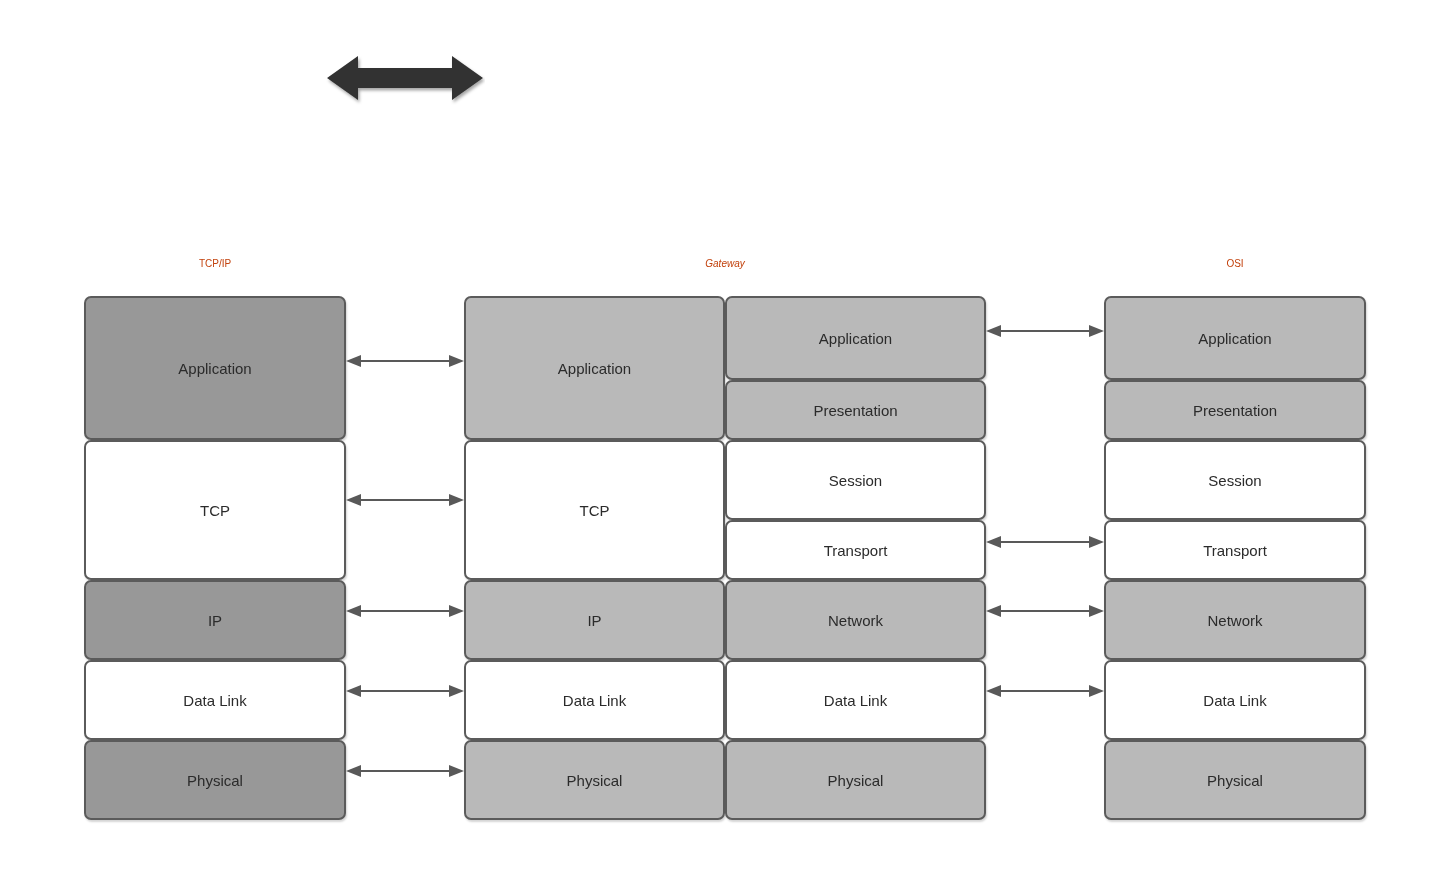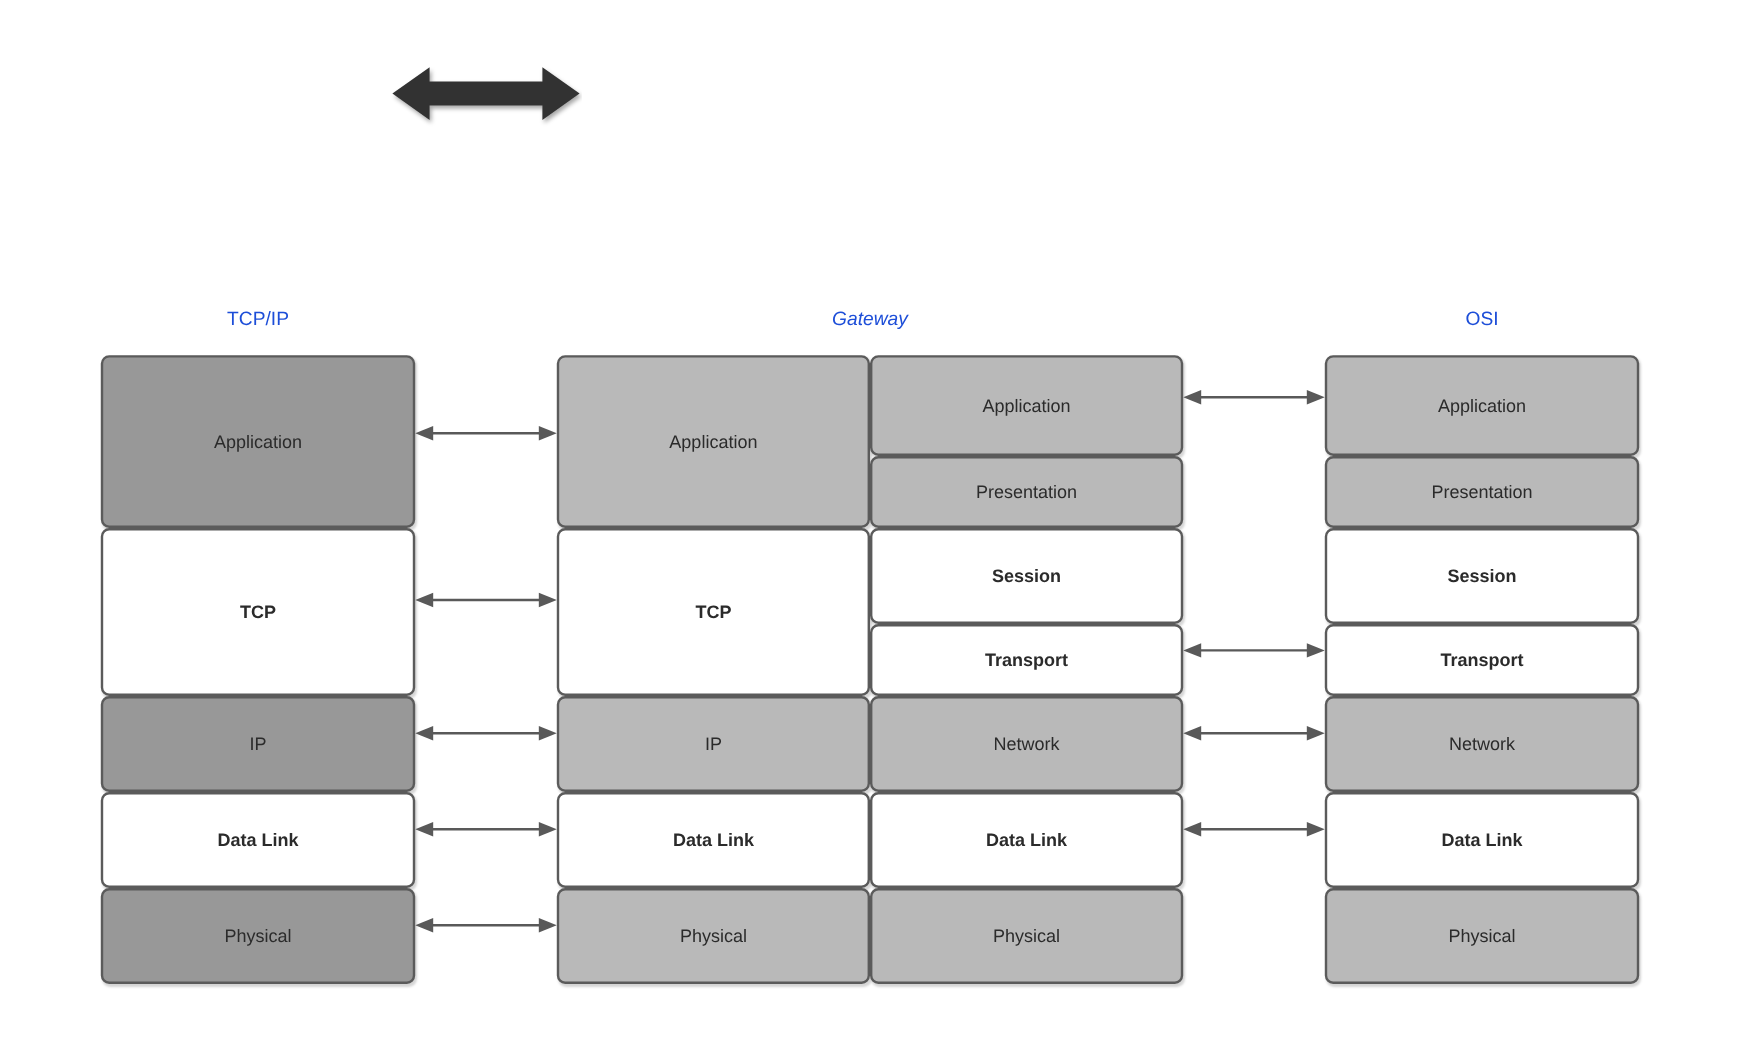--- a/index.html
+++ b/index.html
@@ -20,22 +20,22 @@
     position: absolute;
     left: 325px;
     top: 50px;
     width: 160px;
     height: 56px;
   }
 
   
   .col-title {
     position: absolute;
-    font-size: 16px;
-    color: #1d4ed8;
+    font-size: 10px;
+    color: #c2410c;
     text-align: center;
     white-space: nowrap;
   }
   #title-tcpip   { left: 84px;   top: 258px; width: 262px; }
   #title-gateway { left: 464px;  top: 258px; width: 522px; font-style: italic; }
   #title-osi     { left: 1104px; top: 258px; width: 262px; }
 
   
   .stack {
     position: absolute;
@@ -55,21 +55,21 @@
     display: flex;
     align-items: center;
     justify-content: center;
     font-size: 15px;
     color: #2b2b2b;
     box-shadow: 1px 2px 2px rgba(0,0,0,0.17);
     background: #ffffff;
   }
   .layer.fill-dark  { background: #989898; }
   .layer.fill-mid   { background: #b9b9b9; }
-  .layer.fill-white { background: #ffffff; font-weight: bold; }
+  .layer.fill-white { background: #ffffff; }
 
   
   .conn {
     position: absolute;
     height: 18px;
   }
   .conn svg { display: block; }
 </style>
 </head>
 <body>

